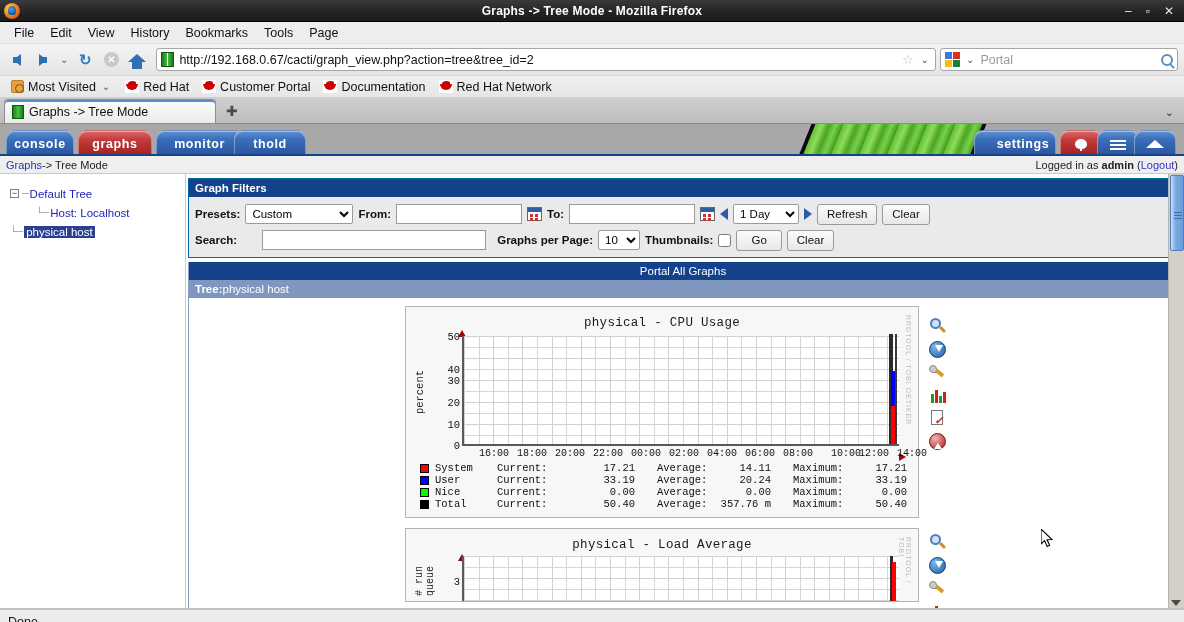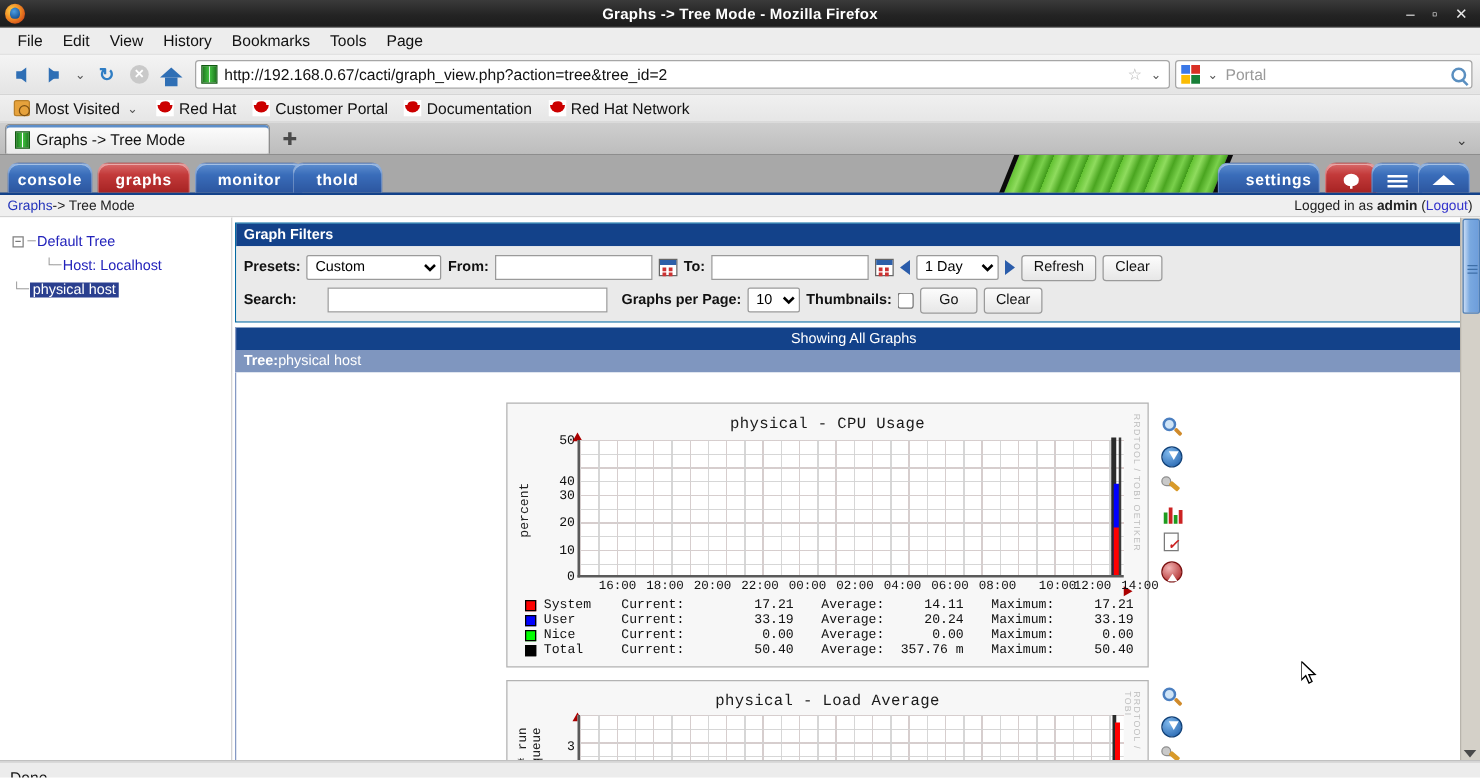--- a/index.html
+++ b/index.html
@@ -258,21 +258,21 @@
     border-left:1px solid #8599c4; border-right:1px solid #8599c4;
   }
   .tree-bar {
     background: #7f96bf; color:#fff; font-size: 11.5px; font-weight: bold;
     padding: 3px 6px;
     border-left:1px solid #8599c4; border-right:1px solid #8599c4;
   }
   .tree-bar span.norm { font-weight: normal; }
 
   .graph-area { border:1px solid #8599c4; border-top:none; background:#fff; }
-  .graph-row { display:flex; padding: 24px 0 0 0; }
+  .graph-row { display:flex; padding: 8px 0 0 0; }
   .graph-spacer { width: 216px; flex:none; }
   .graph-box {
     border:1px solid #b3b3b3; background:#f7f7f7; width: 514px; flex:none;
     position: relative;
   }
   .graph-title {
     text-align:center; font-family:"Liberation Mono", monospace; font-size:12.5px;
     color:#1a1a1a; padding-top:9px; letter-spacing:.3px;
   }
   .plot-wrap { position:relative; height: 120px; margin: 6px 0 0 0; }
@@ -536,21 +536,21 @@
             <span class="flabel" style="margin-left:6px;">Graphs per Page:</span>
             <select class="sel" style="width:42px;"><option value="5">5</option><option value="10" selected="">10</option><option value="20">20</option><option value="30">30</option><option value="50">50</option><option value="100">100</option></select>
             <span class="flabel">Thumbnails:</span>
             <input type="checkbox" class="cb" style="">
             <button class="btn" style="padding:0 14px;">Go</button>
             <button class="btn">Clear</button>
           </div>
         </div>
       </div>
 
-      <div class="showing-bar">Showing All Graphs</div>
+      <div class="showing-bar">Portal All Graphs</div>
       <div class="tree-bar">
         <span>Tree:</span><span class="norm">physical host</span>
       </div>
 
       <div class="graph-area">
 
         <div class="graph-row">
           <div class="graph-spacer"></div>
           <div class="graph-box">
             <div class="graph-title">physical - CPU Usage</div>

